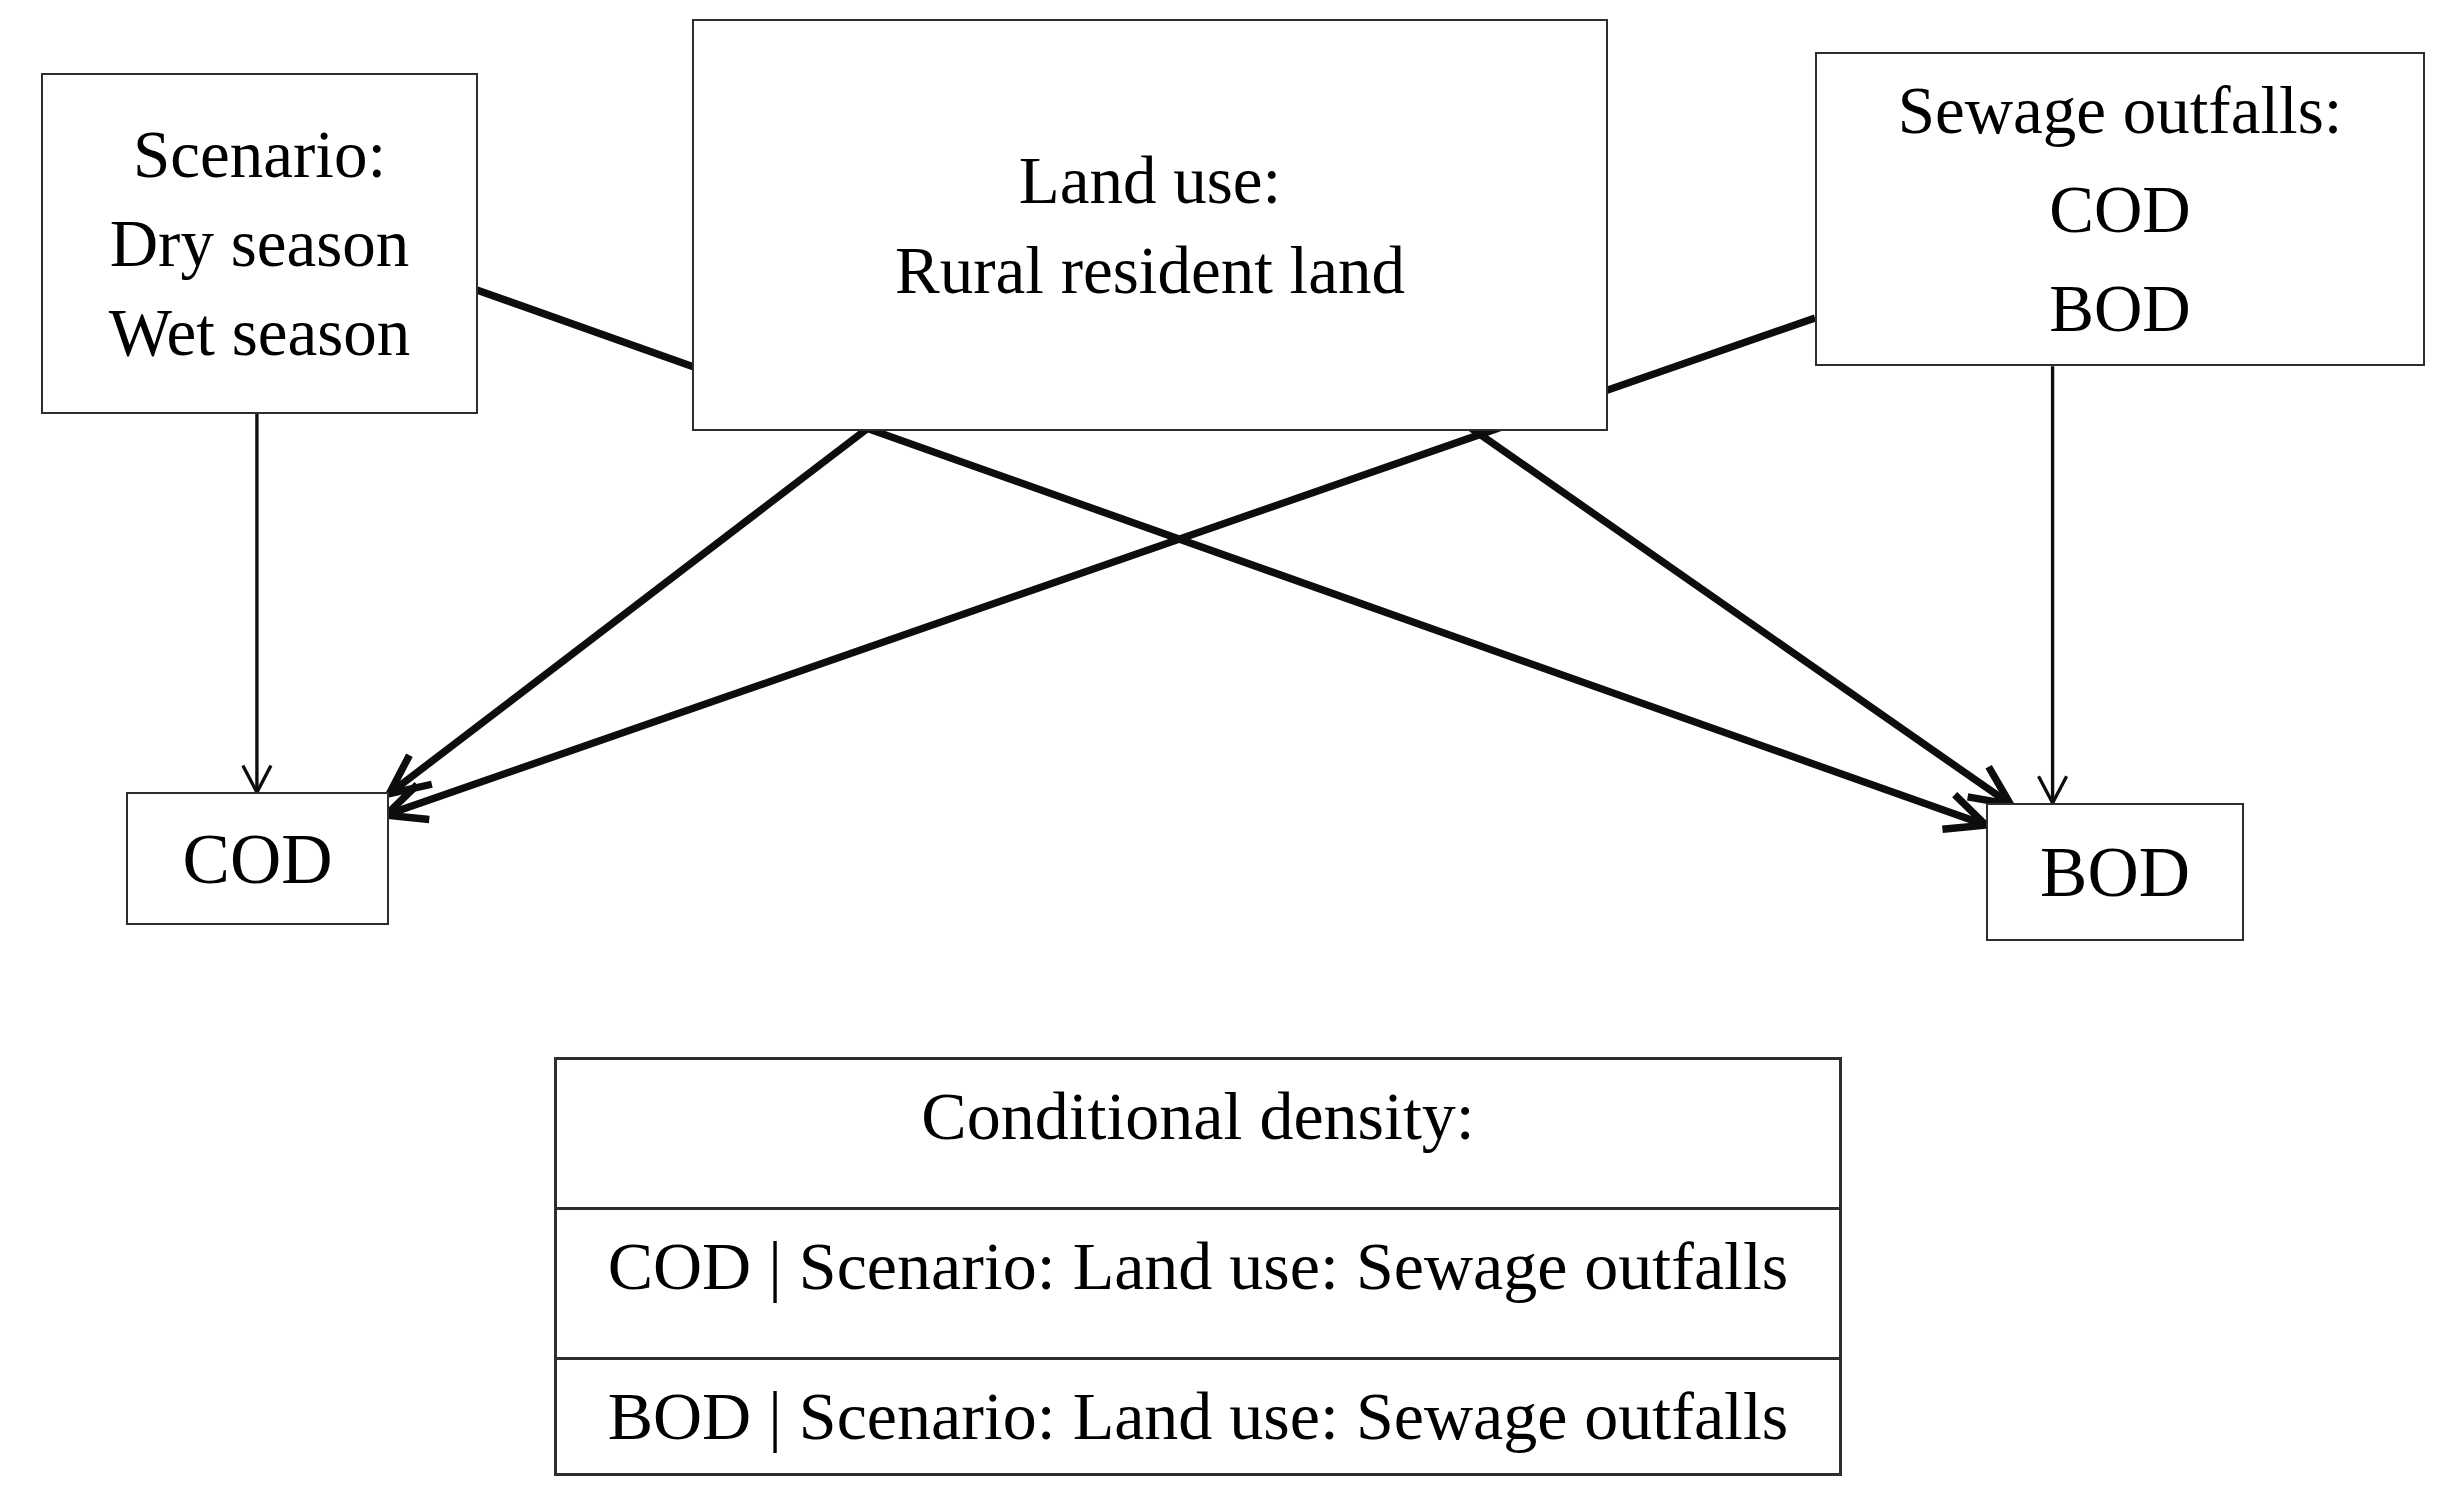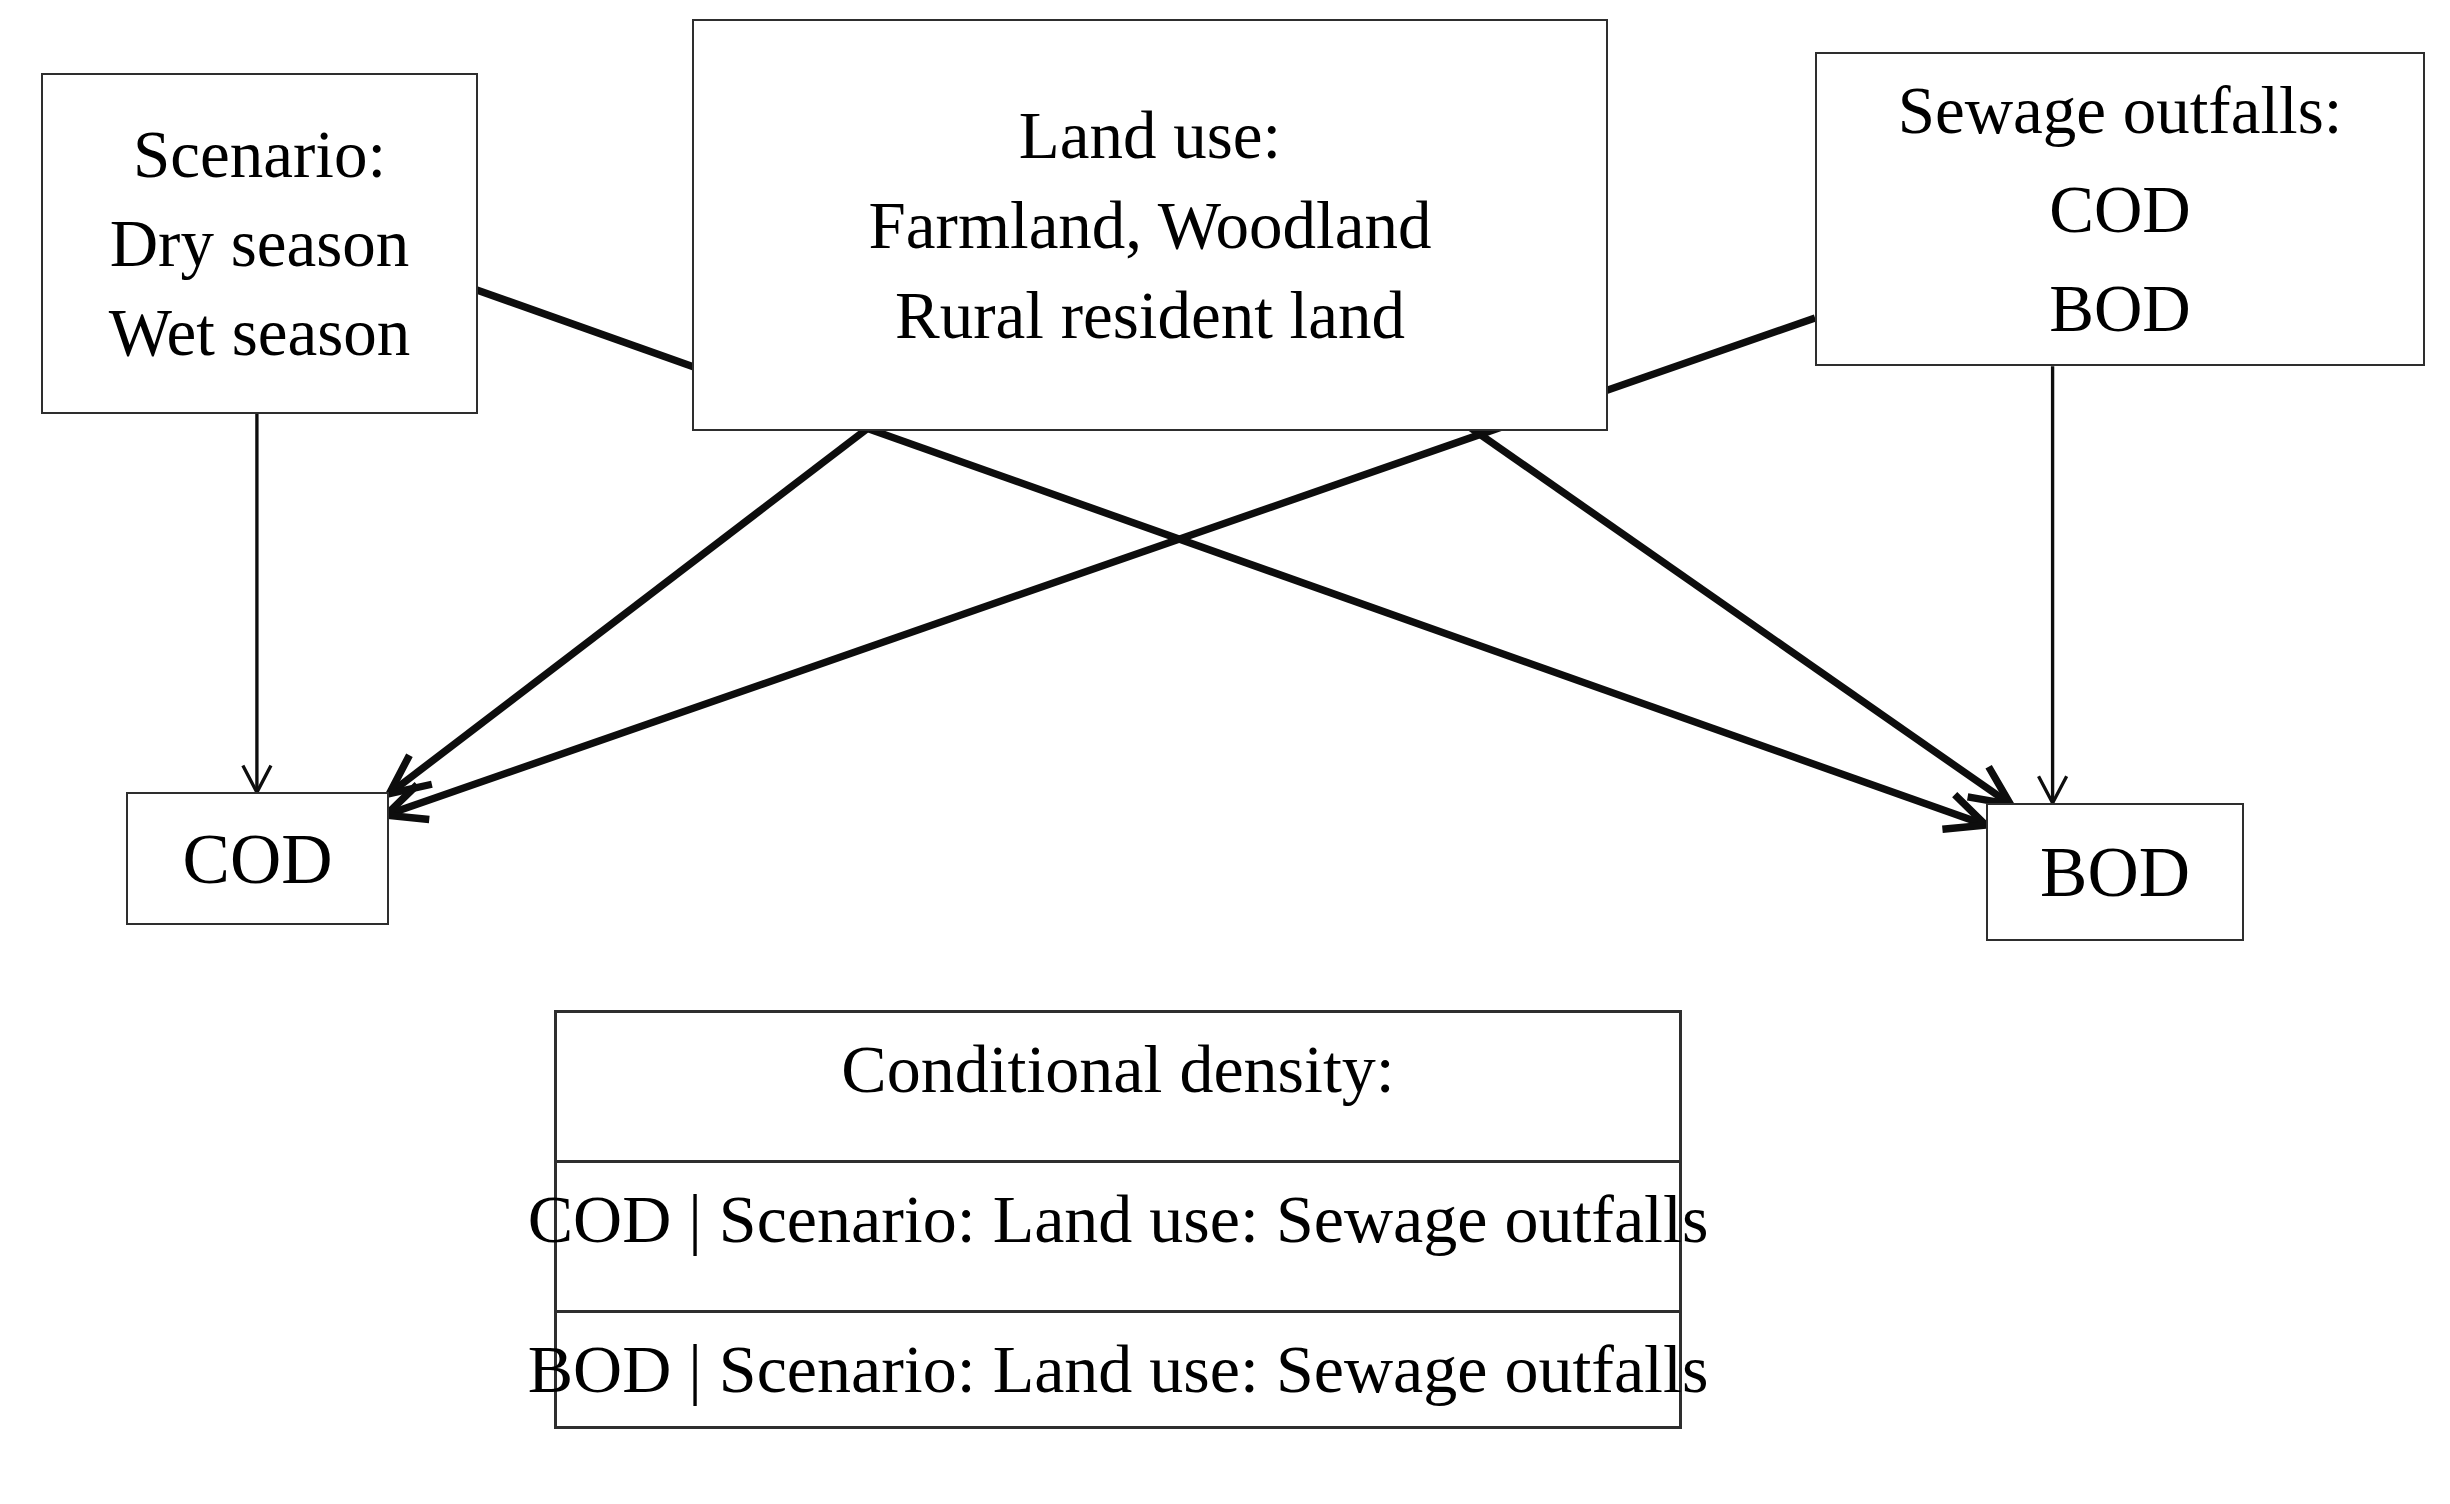--- a/index.html
+++ b/index.html
@@ -48,22 +48,22 @@
   #node-scenario .tline { line-height: 89px; }
   #node-landuse  .tline { line-height: 90px; }
   #node-sewage   .tline { line-height: 99px; }
   .node-small {
     font-size: 71px;
     line-height: 74px;
   }
   .ctable {
     position: absolute;
     left: 554px;
-    top: 1010px;
-    width: 1128px;
+    top: 1057px;
+    width: 1288px;
     height: 419px;
     box-sizing: border-box;
     border: 3.3px solid #2e2e2e;
     background: #ffffff;
     display: flex;
     flex-direction: column;
   }
   .ctable .trow {
     flex: 1 1 0;
     display: flex;
@@ -110,21 +110,20 @@
   </svg>
 
   <div class="node node-top" id="node-scenario" style="left:41px; top:73px; width:437px; height:341px;">
     <div class="tline">Scenario:</div>
     <div class="tline">Dry season</div>
     <div class="tline">Wet season</div>
   </div>
 
   <div class="node node-top" id="node-landuse" style="left:692px; top:19px; width:916px; height:412px;">
     <div class="tline">Land use:</div>
-    <div class="tline">Farmland, Woodland</div>
     <div class="tline">Rural resident land</div>
   </div>
 
   <div class="node node-top" id="node-sewage" style="left:1815px; top:52px; width:610px; height:314px;">
     <div class="tline">Sewage outfalls:</div>
     <div class="tline">COD</div>
     <div class="tline">BOD</div>
   </div>
 
   <div class="node node-small" id="node-cod" style="left:126px; top:792px; width:263px; height:133px;">

